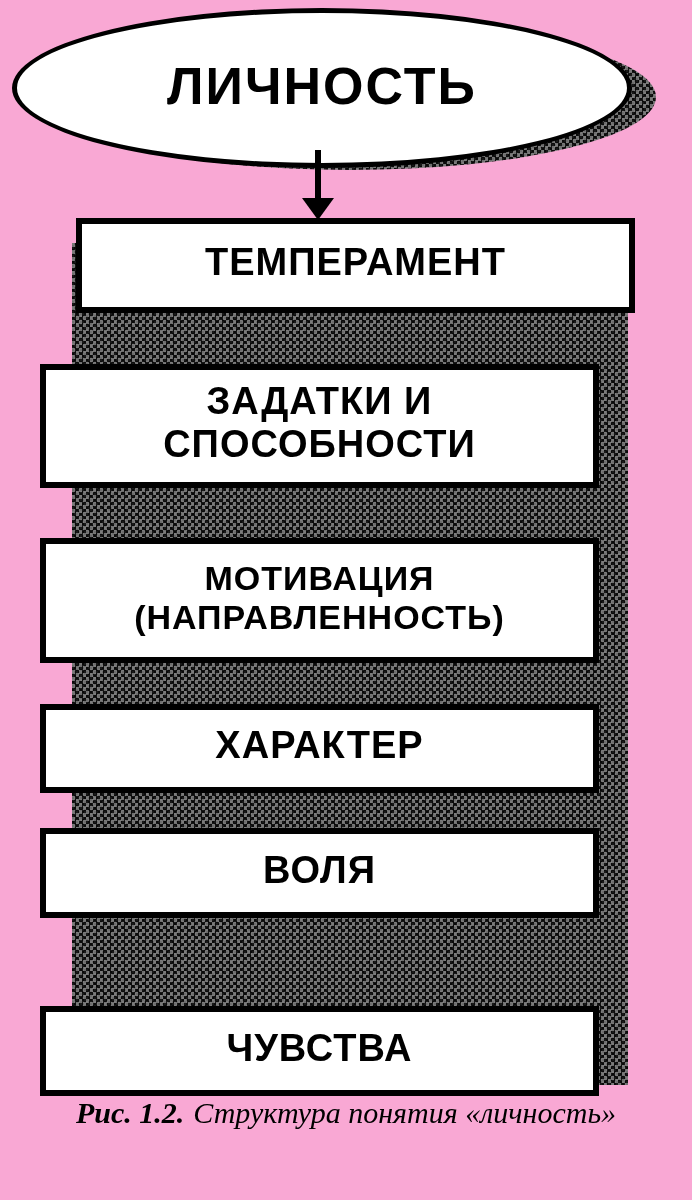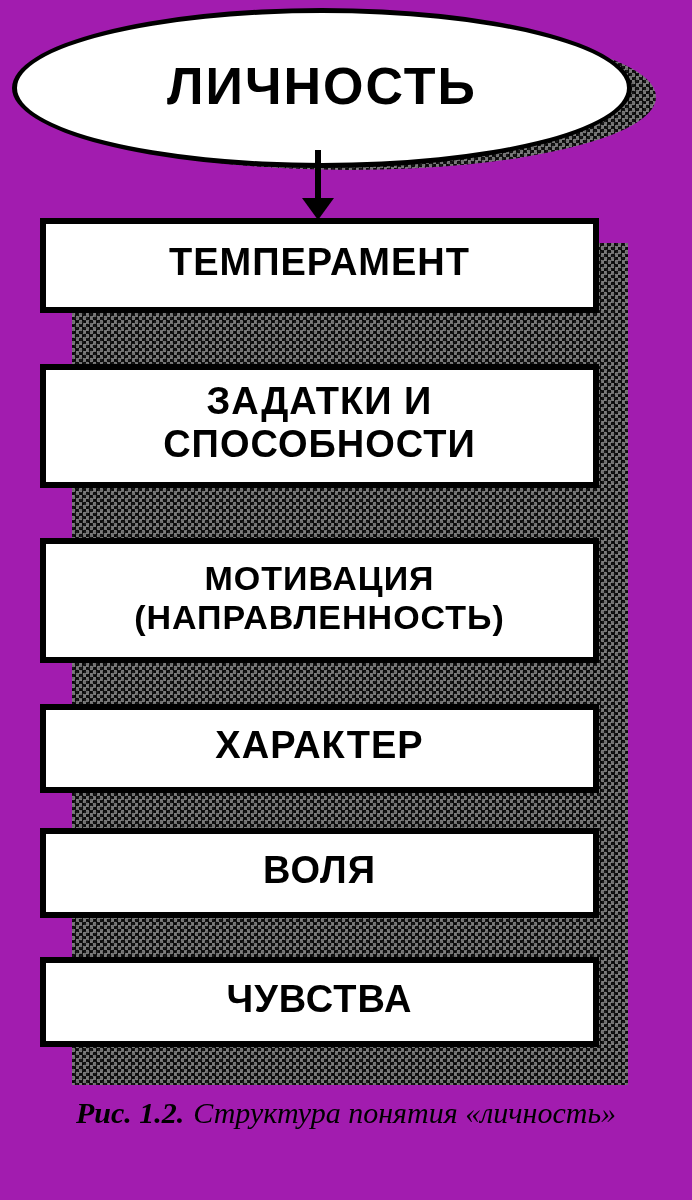--- a/index.html
+++ b/index.html
@@ -4,21 +4,21 @@
 <style>
   html, body {
     margin: 0;
     padding: 0;
     background: #ffffff;
   }
   .canvas {
     position: relative;
     width: 692px;
     height: 1200px;
-    background: #a21caf;
+    background: #f9a8d4;
     overflow: hidden;
     font-family: "Liberation Sans", sans-serif;
   }
   
   .texture {
     background-color: #3f3f3f;
     background-image:
       repeating-conic-gradient(rgba(8,8,8,0.85) 0% 25%, rgba(125,125,125,0.85) 0% 50%),
       repeating-conic-gradient(#141414 0% 25%, #707070 0% 50%);
     background-size: 7px 7px, 4px 4px;
@@ -80,26 +80,26 @@
   }
   .box-label {
     font-weight: bold;
     color: #000000;
     font-size: 38px;
     line-height: 1.12;
     letter-spacing: 1px;
     white-space: pre-line;
     transform: translateY(-3px);
   }
-  .box1 { top: 218px; height: 95px; }
+  .box1 { top: 218px; height: 95px; margin-left: 36px; }
   .box2 { top: 364px; height: 124px; }
   .box3 { top: 538px; height: 125px; }
   .box4 { top: 704px; height: 89px; }
   .box5 { top: 828px; height: 90px; }
-  .box6 { top: 957px; height: 90px; }
+  .box6 { top: 1006px; height: 90px; }
   .box3 .box-label { font-size: 34px; }
   .caption {
     position: absolute;
     left: 0; top: 1094px;
     width: 692px;
     text-align: center;
     font-family: "Liberation Serif", serif;
     font-style: italic;
     font-size: 30px;
     line-height: 38px;

